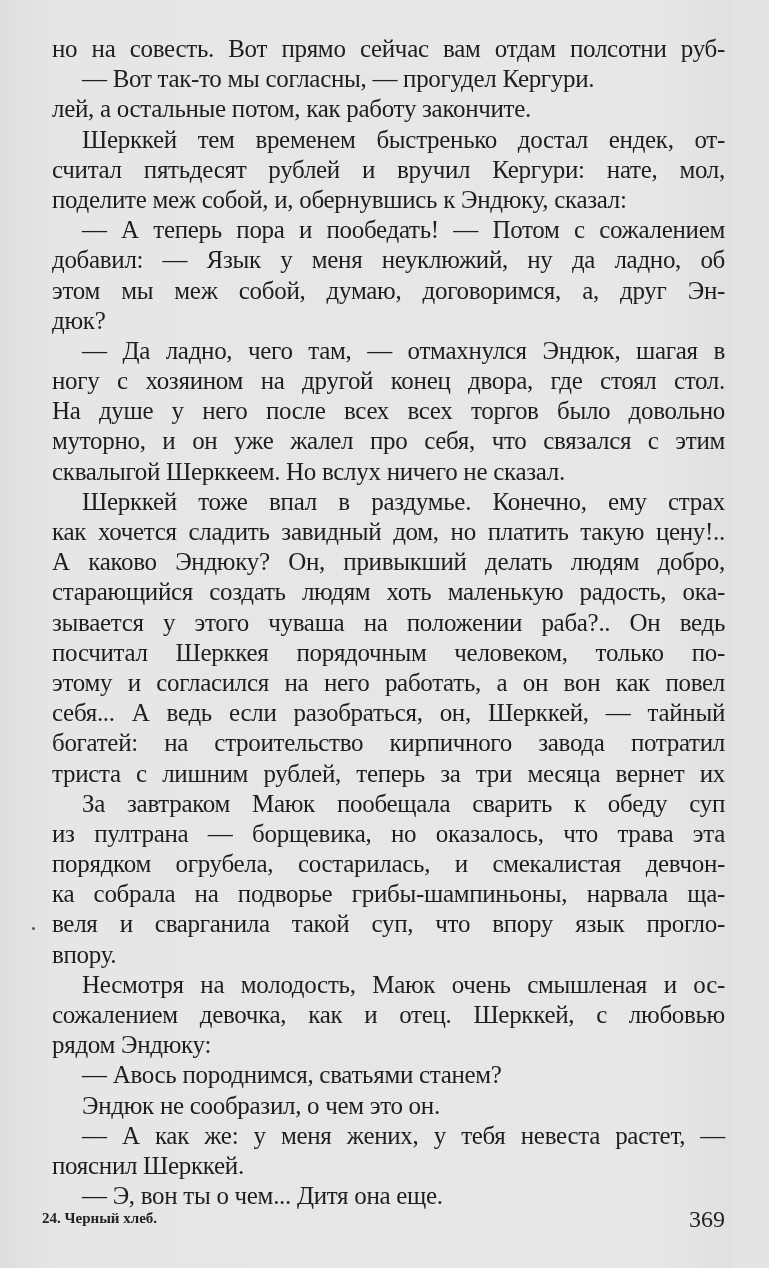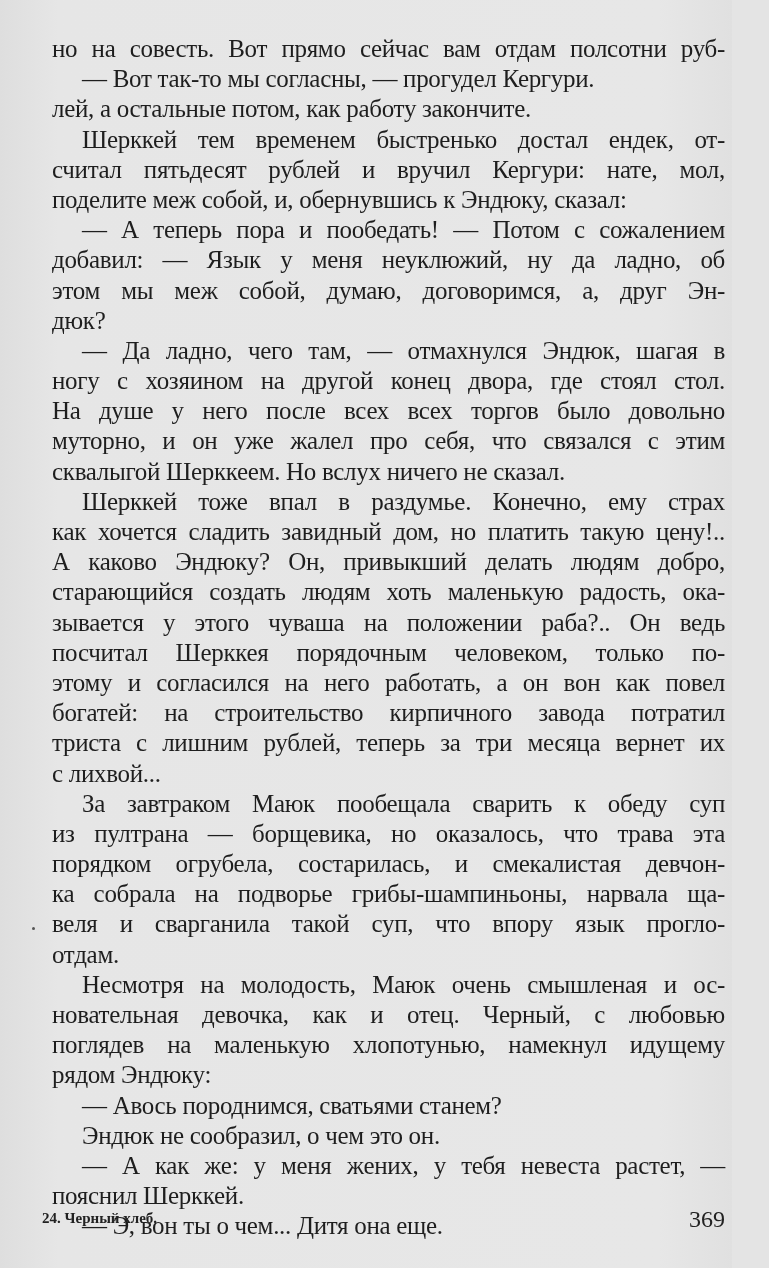--- a/index.html
+++ b/index.html
@@ -87,32 +87,31 @@
       <span class="line" style="display: block;">На душе у него после всех всех торгов было довольно</span>
       <span class="line" style="display: block;">муторно, и он уже жалел про себя, что связался с этим</span>
       <span class="line last" style="display: block;">сквалыгой Шерккеем. Но вслух ничего не сказал.</span>
       <span class="line indent" style="display: block;">Шерккей тоже впал в раздумье. Конечно, ему страх</span>
       <span class="line" style="display: block;">как хочется сладить завидный дом, но платить такую цену!..</span>
       <span class="line" style="display: block;">А каково Эндюку? Он, привыкший делать людям добро,</span>
       <span class="line" style="display: block;">старающийся создать людям хоть маленькую радость, ока-</span>
       <span class="line" style="display: block;">зывается у этого чуваша на положении раба?.. Он ведь</span>
       <span class="line" style="display: block;">посчитал Шерккея порядочным человеком, только по-</span>
       <span class="line" style="display: block;">этому и согласился на него работать, а он вон как повел</span>
+      <span class="line" style="display: block;">себя... А ведь если разобраться, он, Шерккей, — тайный</span>
       <span class="line" style="display: block;">богатей: на строительство кирпичного завода потратил</span>
       <span class="line" style="display: block;">триста с лишним рублей, теперь за три месяца вернет их</span>
-      <span class="line last" style="display: block;">с лихвой...</span>
       <span class="line indent" style="display: block;">За завтраком Маюк пообещала сварить к обеду суп</span>
       <span class="line" style="display: block;">из пултрана — борщевика, но оказалось, что трава эта</span>
       <span class="line" style="display: block;">порядком огрубела, состарилась, и смекалистая девчон-</span>
       <span class="line" style="display: block;">ка собрала на подворье грибы-шампиньоны, нарвала ща-</span>
       <span class="line" style="display: block;">веля и сварганила такой суп, что впору язык прогло-</span>
-      <span class="line last" style="display: block;">отдам.</span>
+      <span class="line last" style="display: block;">впору.</span>
       <span class="line indent" style="display: block;">Несмотря на молодость, Маюк очень смышленая и ос-</span>
-      <span class="line" style="display: block;">новательная девочка, как и отец. Черный, с любовью</span>
-      <span class="line" style="display: block;">поглядев на маленькую хлопотунью, намекнул идущему</span>
+      <span class="line" style="display: block;">сожалением девочка, как и отец. Шерккей, с любовью</span>
       <span class="line last" style="display: block;">рядом Эндюку:</span>
       <span class="line indent last" style="display: block;">— Авось породнимся, сватьями станем?</span>
       <span class="line indent last" style="display: block;">Эндюк не сообразил, о чем это он.</span>
       <span class="line indent" style="display: block;">— А как же: у меня жених, у тебя невеста растет, —</span>
       <span class="line last" style="display: block;">пояснил Шерккей.</span>
       <span class="line indent last" style="display: block;">— Э, вон ты о чем... Дитя она еще.</span>
     </div>
   <span class="speck"></span>
   <div class="footer">
     <span class="footer-signature">24. Черный хлеб.</span>

